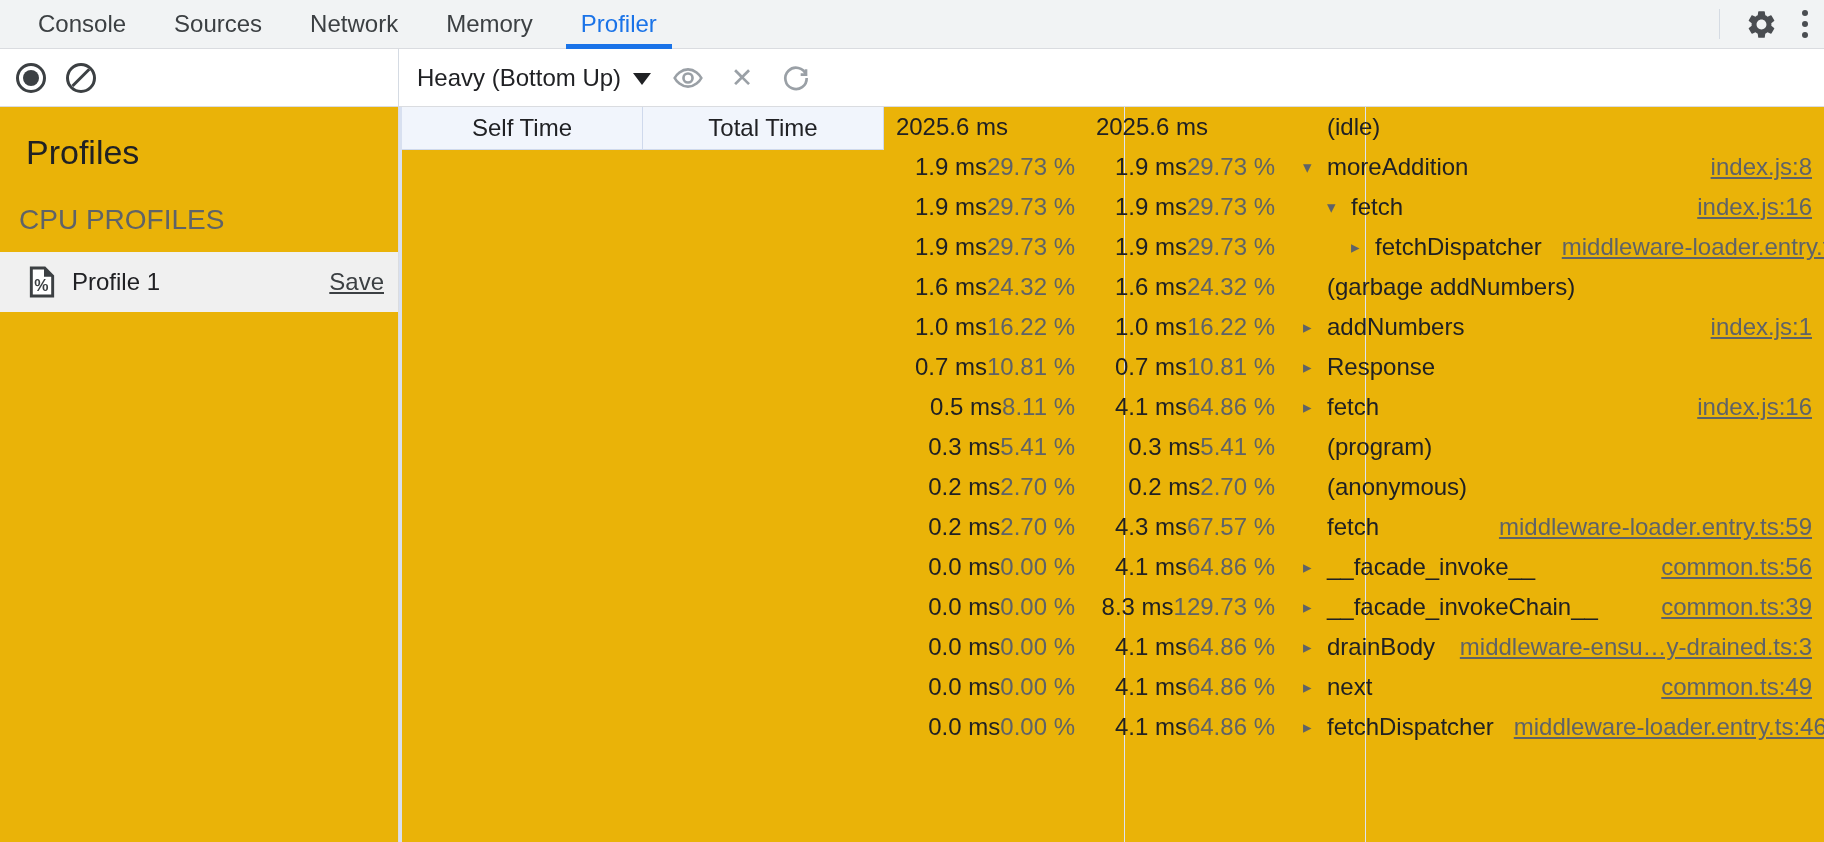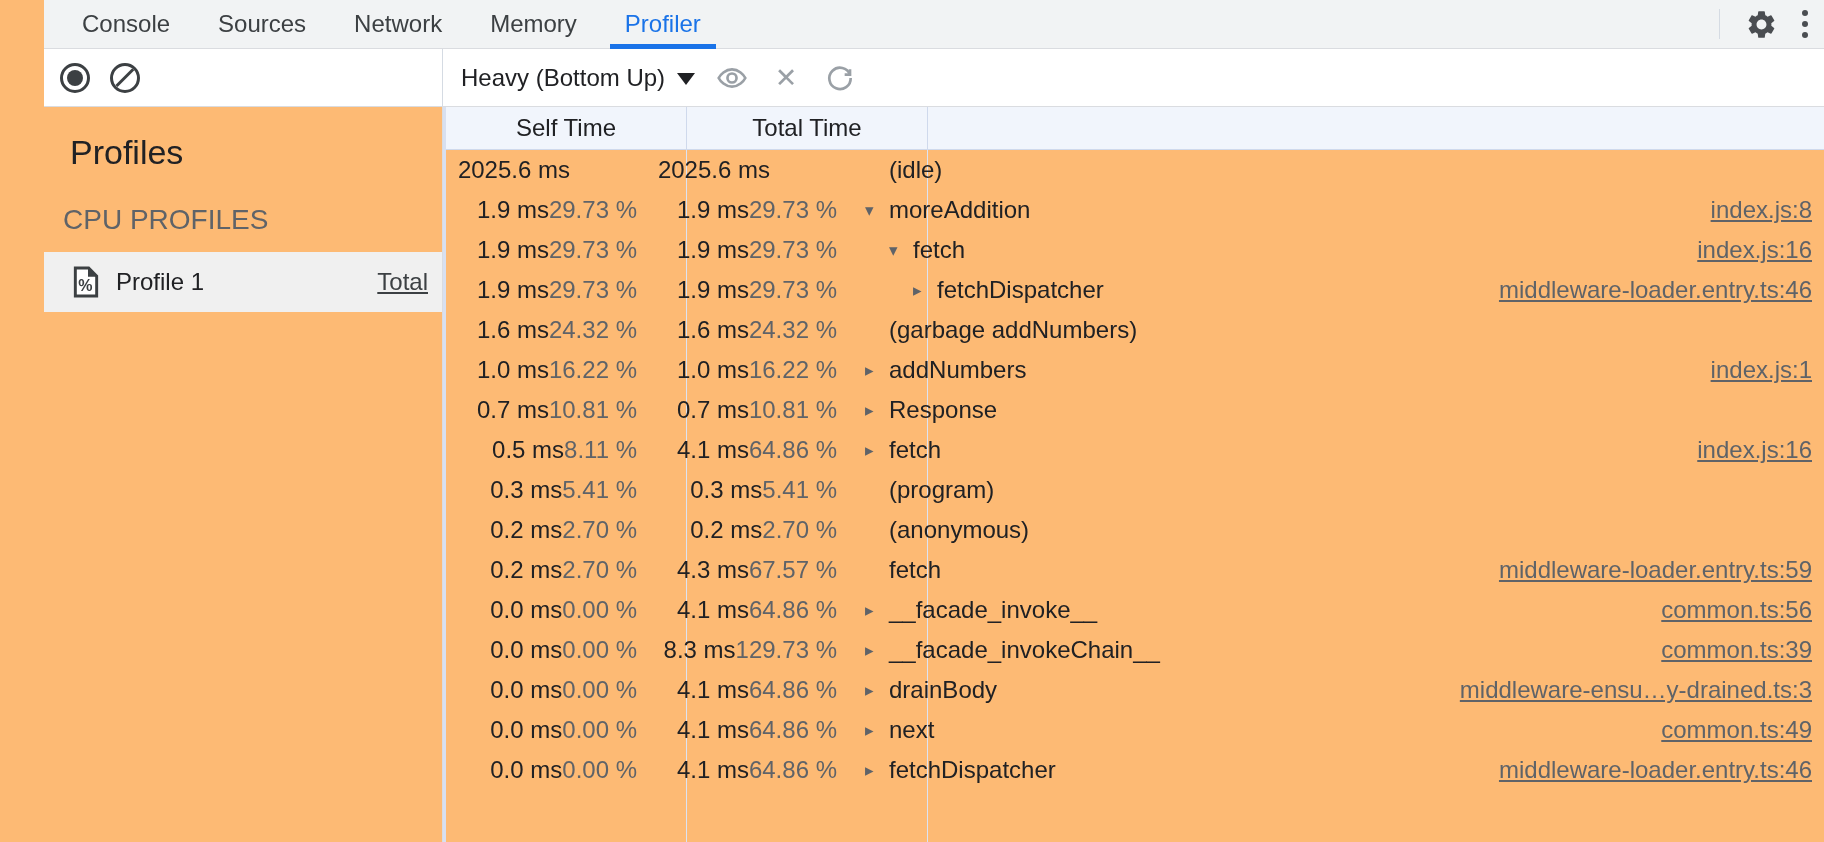--- a/index.html
+++ b/index.html
@@ -1,19 +1,19 @@
 <!DOCTYPE html>
 <html><head>
 <meta charset="utf-8">
 <style>
   * { margin:0; padding:0; box-sizing:border-box; }
   html,body { background:#fff; }
   .app {
     position:relative; width:1824px; height:842px; overflow:hidden;
-    font-family:"Liberation Sans", sans-serif; background:#fdba74; color:#202124;padding-left:44px;
+    font-family:"Liberation Sans", sans-serif; background:#eab308; color:#202124;
     -webkit-font-smoothing:antialiased;
   }
 
   
   .tabbar {
     height:49px; background:#f1f3f4; border-bottom:1px solid #dadce0;
     display:flex; align-items:stretch; padding-left:14px;
   }
   .tab {
     display:flex; align-items:center; padding:0 10px; margin:0 14px;
@@ -57,21 +57,21 @@
   .sidebar-title { font-size:34px; color:#202124; padding:6px 0 0 26px; }
   .sidebar-section { font-size:28px; color:#5f6368; padding:32px 0 16px 19px; }
   .profile-item {
     height:60px; background:#f0f0f0; display:flex; align-items:center;
     gap:16px; padding:0 14px 0 28px; font-size:24px; color:#202124;
   }
   .profile-icon-svg { width:28px; height:32px; flex:none; }
   .profile-save { margin-left:auto; color:#3c4043; text-decoration:underline; cursor:pointer; }
 
   
-  .grid { flex:1; display:flex; flex-direction:column; border-left:3px solid #d8e0f0; min-width:0; }
+  .grid { flex:1; display:flex; border-left:3px solid #d8e0f0; min-width:0; }
   .grid-header {
     height:43px; background:#f1f5fc; border-bottom:1px solid #cfd9ec;
     display:flex; align-items:stretch; font-size:24px; color:#202124; flex:none;
   }
   .gh-cell { width:241px; border-right:1px solid #cfd9ec; display:flex; align-items:center; justify-content:center; }
   .gh-fn { flex:1; width:auto; border-right:none; justify-content:flex-start; padding-left:12px; }
   .grid-body { flex:1; position:relative; overflow:hidden; }
   .vline { position:absolute; top:0; bottom:0; width:1px; background:#dce3f3; }
   .vline.v1 { left:240px; } .vline.v2 { left:481px; }
   .row { height:40px; display:flex; align-items:center; font-size:24px; position:relative; }
@@ -150,21 +150,21 @@
     <aside class="sidebar">
       <div class="sidebar-title">Profiles</div>
       <div class="sidebar-section">CPU PROFILES</div>
       <div class="profile-item">
         <svg class="profile-icon-svg" viewBox="0 0 20 24">
           <path d="M2 1.5h10l6 6V22.5H2z" fill="#ffffff" stroke="#3c4043" stroke-width="2.2"></path>
           <path d="M11.5 1.5l6.5 6.5h-6.5z" fill="#3c4043"></path>
           <text x="9.5" y="19" font-size="12" font-weight="bold" fill="#3c4043" text-anchor="middle" font-family="Liberation Sans, sans-serif">%</text>
         </svg>
         <span>Profile 1</span>
-        <span class="profile-save">Total</span>
+        <span class="profile-save">Save</span>
       </div>
     </aside>
 
     <main class="grid">
       <div class="grid-header">
         <div class="gh-cell">Self Time</div>
         <div class="gh-cell">Total Time</div>
       </div>
       <div class="grid-body" id="grid-body">
         <div class="vline v1"></div>

